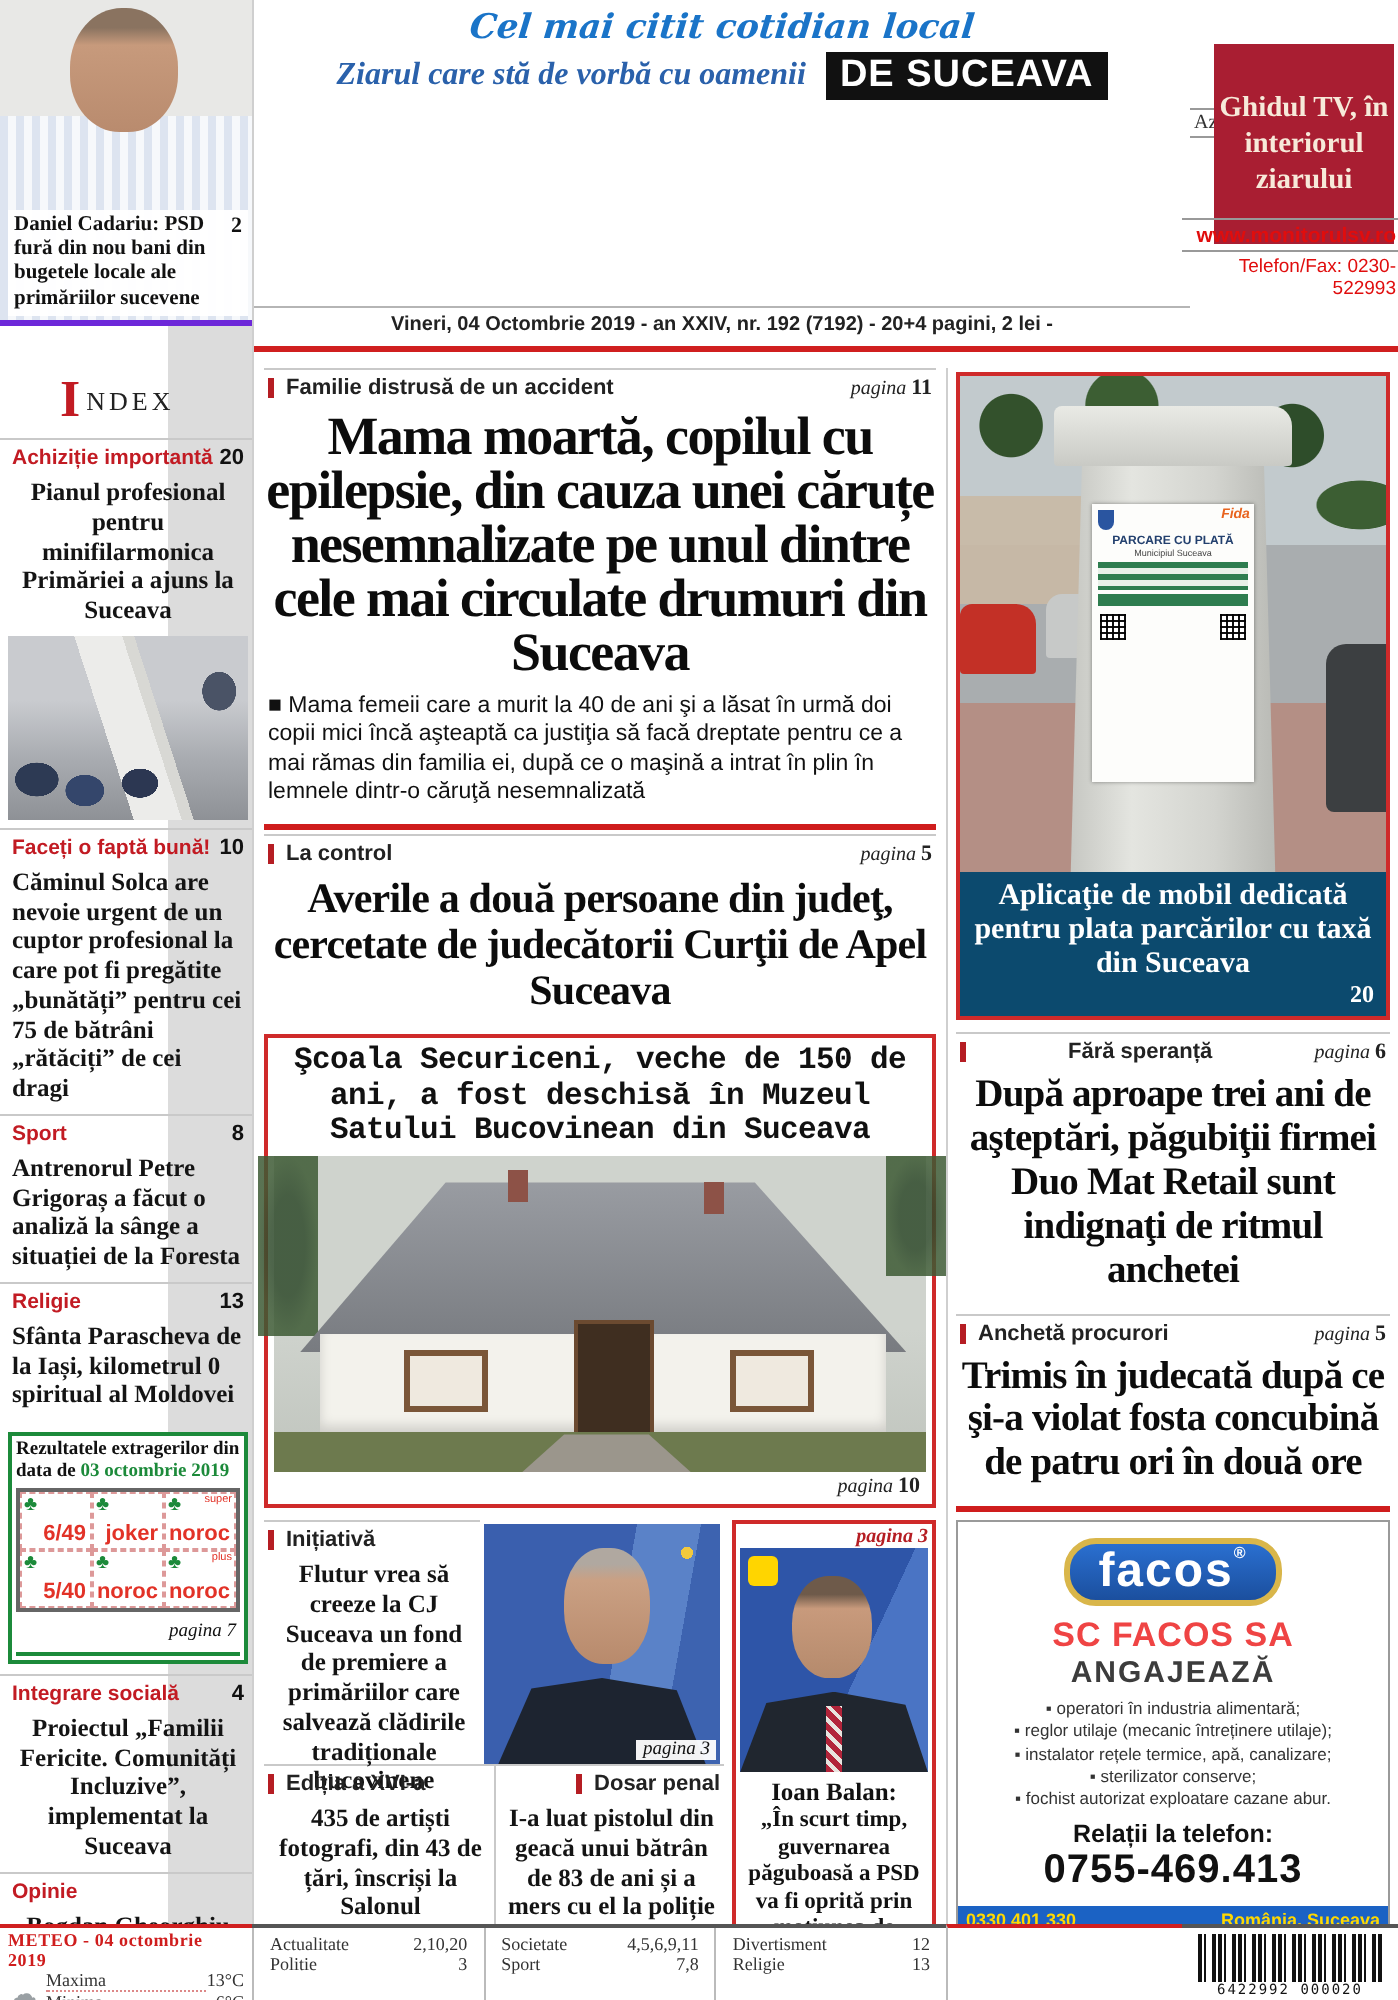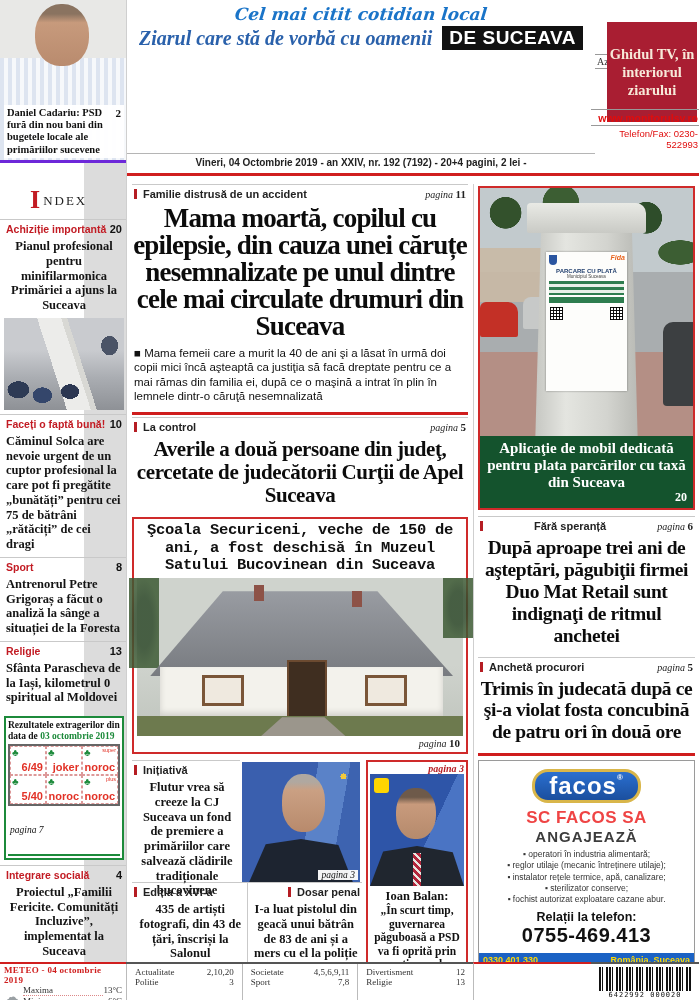--- a/index.html
+++ b/index.html
@@ -39,33 +39,33 @@
      linear-gradient(72deg,transparent 42%,#ececea 42% 58%,#d8d8d4 58% 62%,transparent 62%),
      linear-gradient(180deg,#c9cbcf 0 35%,#aaadb2 65%,#8e9196 100%);}
   .lotto{margin:6px 2px 0 4px;border:2px solid #1c8a3a;background:#fff;padding:2px;}
   .lotto-title{font-family:"Liberation Serif","DejaVu Serif",serif;font-weight:bold;font-size:9.5px;line-height:1.15;color:#111;}
   .lotto-date{color:#1c8a3a;}
   .lotto-grid{display:grid;grid-template-columns:1fr 1fr 1fr;border:2px solid #666;margin-top:2px;}
   .lcell{position:relative;border:1px dashed #d99;height:27px;}
   .lcell .clv{position:absolute;left:1px;top:0;color:#1c8a3a;font-size:10px;}
   .lcell .lbl{position:absolute;right:2px;bottom:1px;color:#e23227;font-weight:bold;font-size:11px;}
   .lcell .tag{position:absolute;right:1px;top:0;color:#e23227;font-size:5.5px;}
-  .lotto-pg{font-family:"Liberation Serif","DejaVu Serif",serif;font-style:italic;
-     font-size:9.5px;padding:19px 2px;border-bottom:2px solid #1c8a3a;}
+  .lotto-pg{text-align:right;font-family:"Liberation Serif","DejaVu Serif",serif;font-style:italic;
+     font-size:9.5px;padding:5px 2px;border-bottom:2px solid #1c8a3a;}
   .chip{position:absolute;right:2px;bottom:2px;background:rgba(255,255,255,.95);padding:0 3px;
      font-family:"Liberation Serif","DejaVu Serif",serif;font-style:italic;font-size:9.5px;}
   
   .rightarea{flex:1;display:flex;flex-direction:column;border-left:1px solid #cfcfcf;}
   header{position:relative;height:184px;flex:0 0 184px;}
   .mast{position:absolute;left:0;top:0;right:104px;}
   .tag-script{font-family:"DejaVu Serif",serif;font-style:italic;font-weight:bold;color:#1a74c8;
      font-size:17px;text-align:center;margin-top:4px;transform:skewX(-6deg);}
   .tag-row{display:flex;justify-content:center;align-items:center;gap:10px;margin-top:2px;}
   .tag-serif{font-family:"Liberation Serif","DejaVu Serif",serif;font-style:italic;font-weight:bold;
-     color:#2a61ab;font-size:20px;}
+     color:#2a61ab;font-size:16px;}
   .badge{background:#111;color:#fff;font-weight:bold;font-size:19px;letter-spacing:.5px;padding:1px 7px;}
   .title{color:#e8271d;font-weight:bold;font-size:84px;letter-spacing:-4px;line-height:.92;
      text-align:left;margin-top:-6px;margin-left:2px;}
   .rail{position:absolute;right:0;top:0;width:102px;bottom:0;}
   .azi{position:absolute;left:-2px;top:54px;font-family:"Liberation Serif",serif;font-size:10px;color:#333;
      border-top:1px solid #999;border-bottom:1px solid #999;padding:1px 2px;}
   .tvbox{position:absolute;right:2px;top:22px;width:86px;height:96px;background:#a91e32;color:#f7e9d9;
      font-family:"Liberation Serif","DejaVu Serif",serif;font-weight:bold;font-size:14.5px;line-height:1.25;
      text-align:center;display:flex;align-items:center;justify-content:center;padding:2px;}
   .weblines{position:absolute;right:0;left:-6px;bottom:32px;text-align:right;}
@@ -131,21 +131,21 @@
   .ph-balan .head{position:absolute;left:28%;top:12%;width:42%;height:46%;border-radius:46%;
      background:linear-gradient(#6e5a4a 0 18%,#c89a7c 32%,#b58a6c 100%);}
   .ph-balan .suit{position:absolute;left:0;right:0;bottom:0;height:36%;background:#20262f;
      clip-path:polygon(0 100%,14% 14%,50% 0,88% 16%,100% 100%);}
   .ph-balan .tie{position:absolute;left:46%;bottom:0;width:8%;height:30%;
      background:repeating-linear-gradient(45deg,#b2243a 0 3px,#e8e4df 3px 5px);}
   .balan-cap{font-family:"Liberation Serif","DejaVu Serif",serif;font-weight:bold;text-align:center;line-height:1.18;}
   .balan-cap .nm{font-size:12.5px;margin-top:3px;}
   .balan-cap .qt{font-size:11.5px;}
   
-  .parkbox{border:2px solid #cf2a2a;background:#14532d;margin-top:2px;}
+  .parkbox{border:2px solid #cf2a2a;background:#0c4a6e;margin-top:2px;}
   .park{position:relative;height:248px;background:
      radial-gradient(circle 26px at 12% 10%,#33512c 60%,transparent 62%),
      radial-gradient(circle 30px at 38% 6%,#3c5e33 60%,transparent 62%),
      radial-gradient(circle 26px at 78% 12%,#2e4d2a 60%,transparent 62%),
      radial-gradient(ellipse 36px 20px at 94% 26%,#3c5e33 60%,transparent 62%),
      linear-gradient(180deg,#c2cacd 0 34%,#a9adaf 34% 66%,#b48f85 66% 100%);}
   .park .bldg{position:absolute;left:0;top:24%;width:34%;height:22%;background:#c9b9a5;opacity:.9;}
   .park .car-red{position:absolute;left:0;top:46%;width:18%;height:14%;background:#c33026;border-radius:6px 10px 2px 2px;}
   .park .car-sil{position:absolute;left:20%;top:44%;width:16%;height:13%;background:#c7c9c8;border-radius:8px 8px 2px 2px;}
   .park .car-blk{position:absolute;right:0;top:54%;width:14%;height:34%;background:#3c3f41;border-radius:10px 0 0 4px;}

